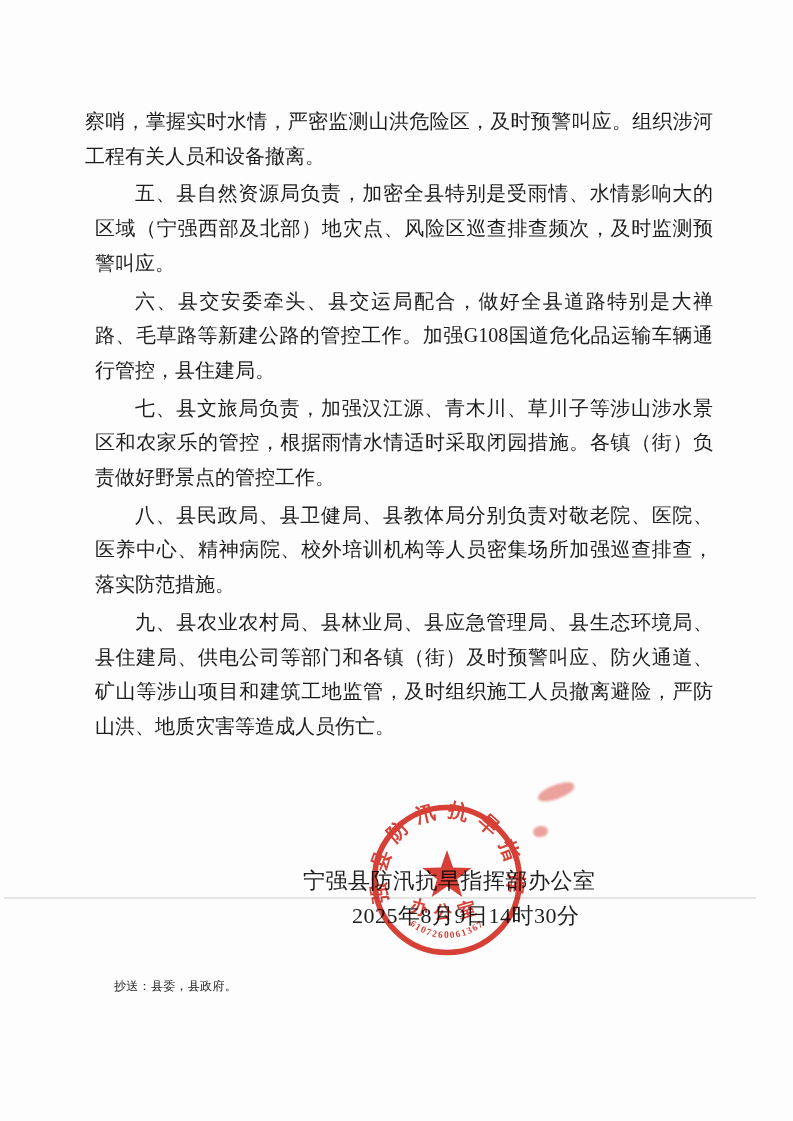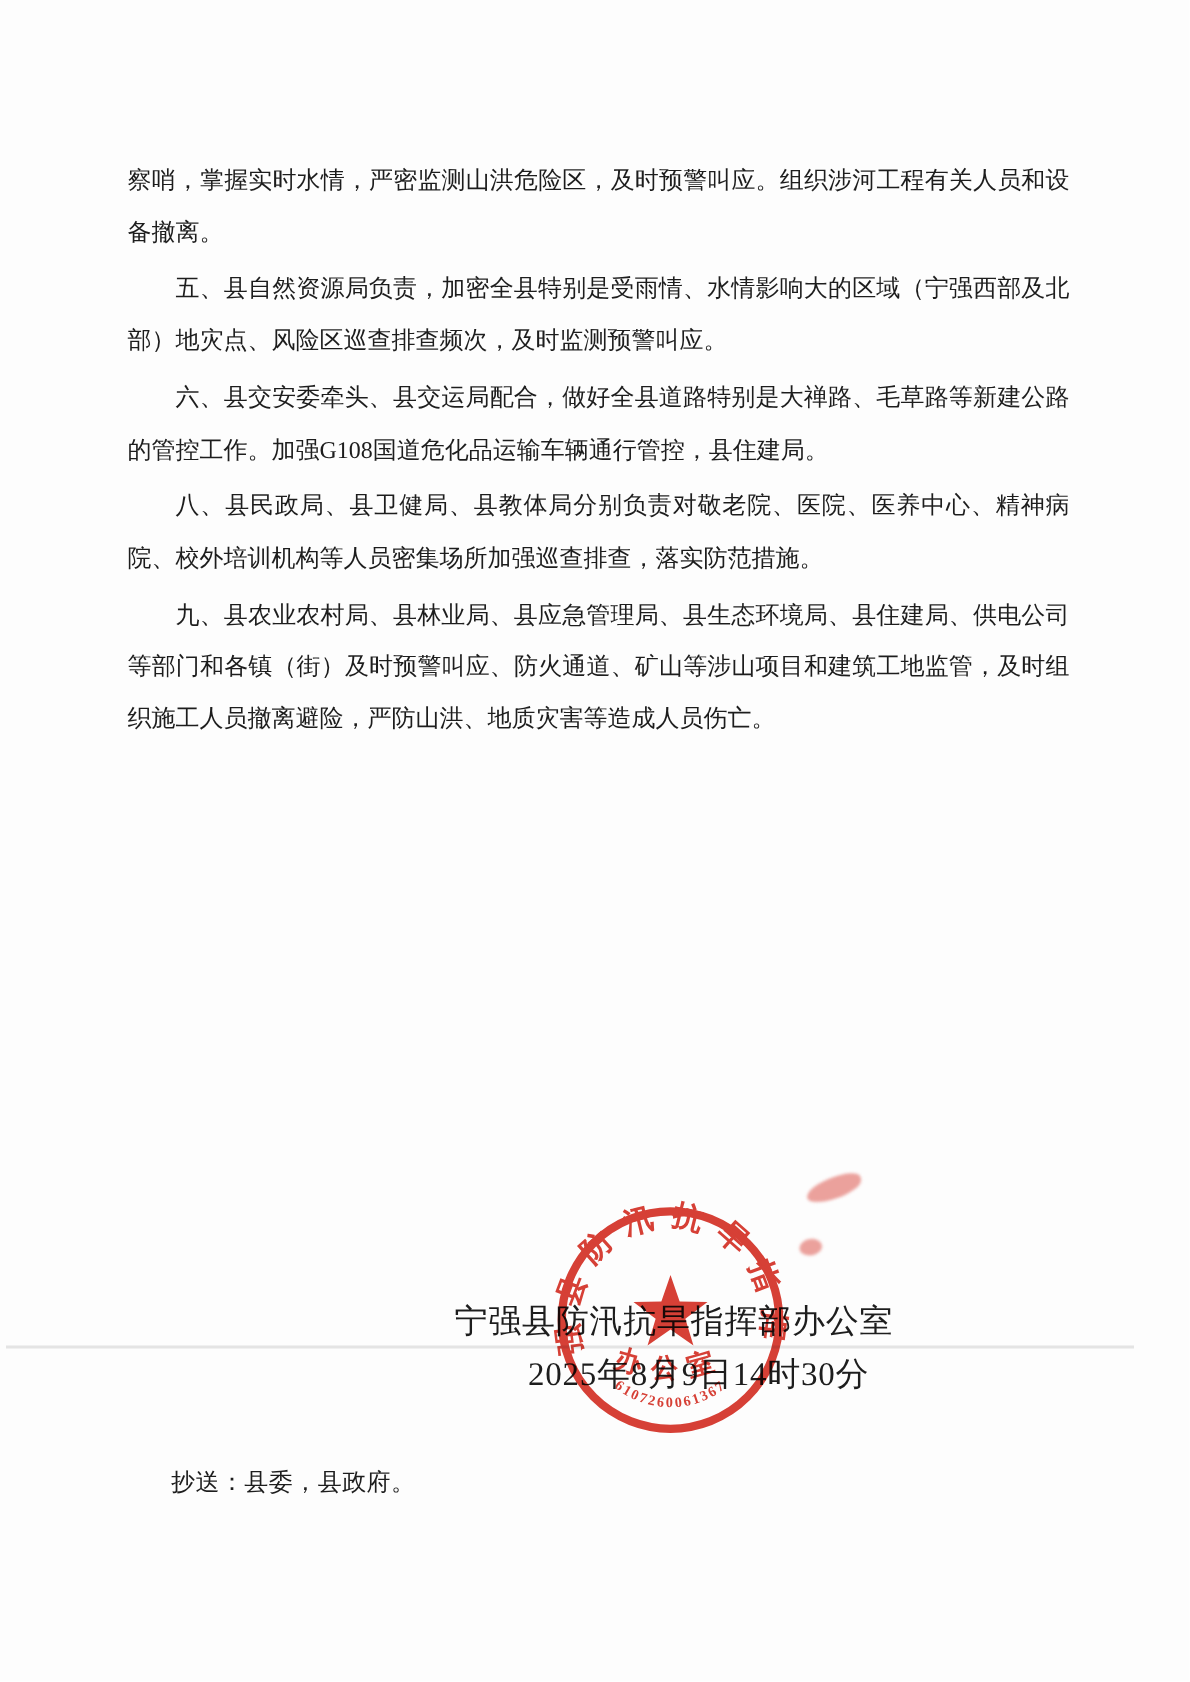--- a/index.html
+++ b/index.html
@@ -10,48 +10,48 @@
     background: #fdfdfd;
     overflow: hidden;
     font-family: "Liberation Serif", "DejaVu Serif", serif;
     color: #1d1d1d;
   }
   .content {
     position: absolute;
     left: 85px;
     top: 104px;
     width: 628px;
-    font-size: 16px;
+    font-size: 20px;
     line-height: 34.7px;
     text-align: justify;
     text-align-last: left;
   }
   .para { margin: 0 0 3px 0; }
-  .para.indent { text-indent: 2em; }
+  .para.indent { text-indent: 2em; margin-left: 10px; }
   .sig-org {
     position: absolute;
     left: 303px;
     top: 866px;
     font-size: 22px;
     letter-spacing: 0.5px;
     white-space: nowrap;
   }
   .sig-date {
     position: absolute;
     left: 352px;
     top: 901px;
     font-size: 22px;
     letter-spacing: 0.5px;
     white-space: nowrap;
   }
   .footer-cc {
     position: absolute;
     left: 114px;
     top: 978px;
-    font-size: 16px;
+    font-size: 12px;
     letter-spacing: 0.3px;
     white-space: nowrap;
   }
   .scan-line {
     position: absolute;
     left: 4px;
     top: 897px;
     width: 752px;
     height: 2px;
     background: #e4e4e4;
@@ -88,20 +88,21 @@
 </style>
 </head>
 <body>
 
 <div class="page">
 
   <div class="content">
       <p class="para">察哨，掌握实时水情，严密监测山洪危险区，及时预警叫应。组织涉河工程有关人员和设备撤离。</p>
       <p class="para indent">五、县自然资源局负责，加密全县特别是受雨情、水情影响大的区域（宁强西部及北部）地灾点、风险区巡查排查频次，及时监测预警叫应。</p>
       <p class="para indent">六、县交安委牵头、县交运局配合，做好全县道路特别是大禅路、毛草路等新建公路的管控工作。加强G108国道危化品运输车辆通行管控，县住建局。</p>
+      <p class="para indent">七、县文旅局负责，加强汉江源、青木川、草川子等涉山涉水景区和农家乐的管控，根据雨情水情适时采取闭园措施。各镇（街）负责做好野景点的管控工作。</p>
       <p class="para indent">八、县民政局、县卫健局、县教体局分别负责对敬老院、医院、医养中心、精神病院、校外培训机构等人员密集场所加强巡查排查，落实防范措施。</p>
       <p class="para indent">九、县农业农村局、县林业局、县应急管理局、县生态环境局、县住建局、供电公司等部门和各镇（街）及时预警叫应、防火通道、矿山等涉山项目和建筑工地监管，及时组织施工人员撤离避险，严防山洪、地质灾害等造成人员伤亡。</p>
     </div>
 
   <div class="sig-org">宁强县防汛抗旱指挥部办公室</div>
 
   <div class="sig-date">2025年8月9日14时30分</div>
 
   <div class="scan-line"></div>
 

